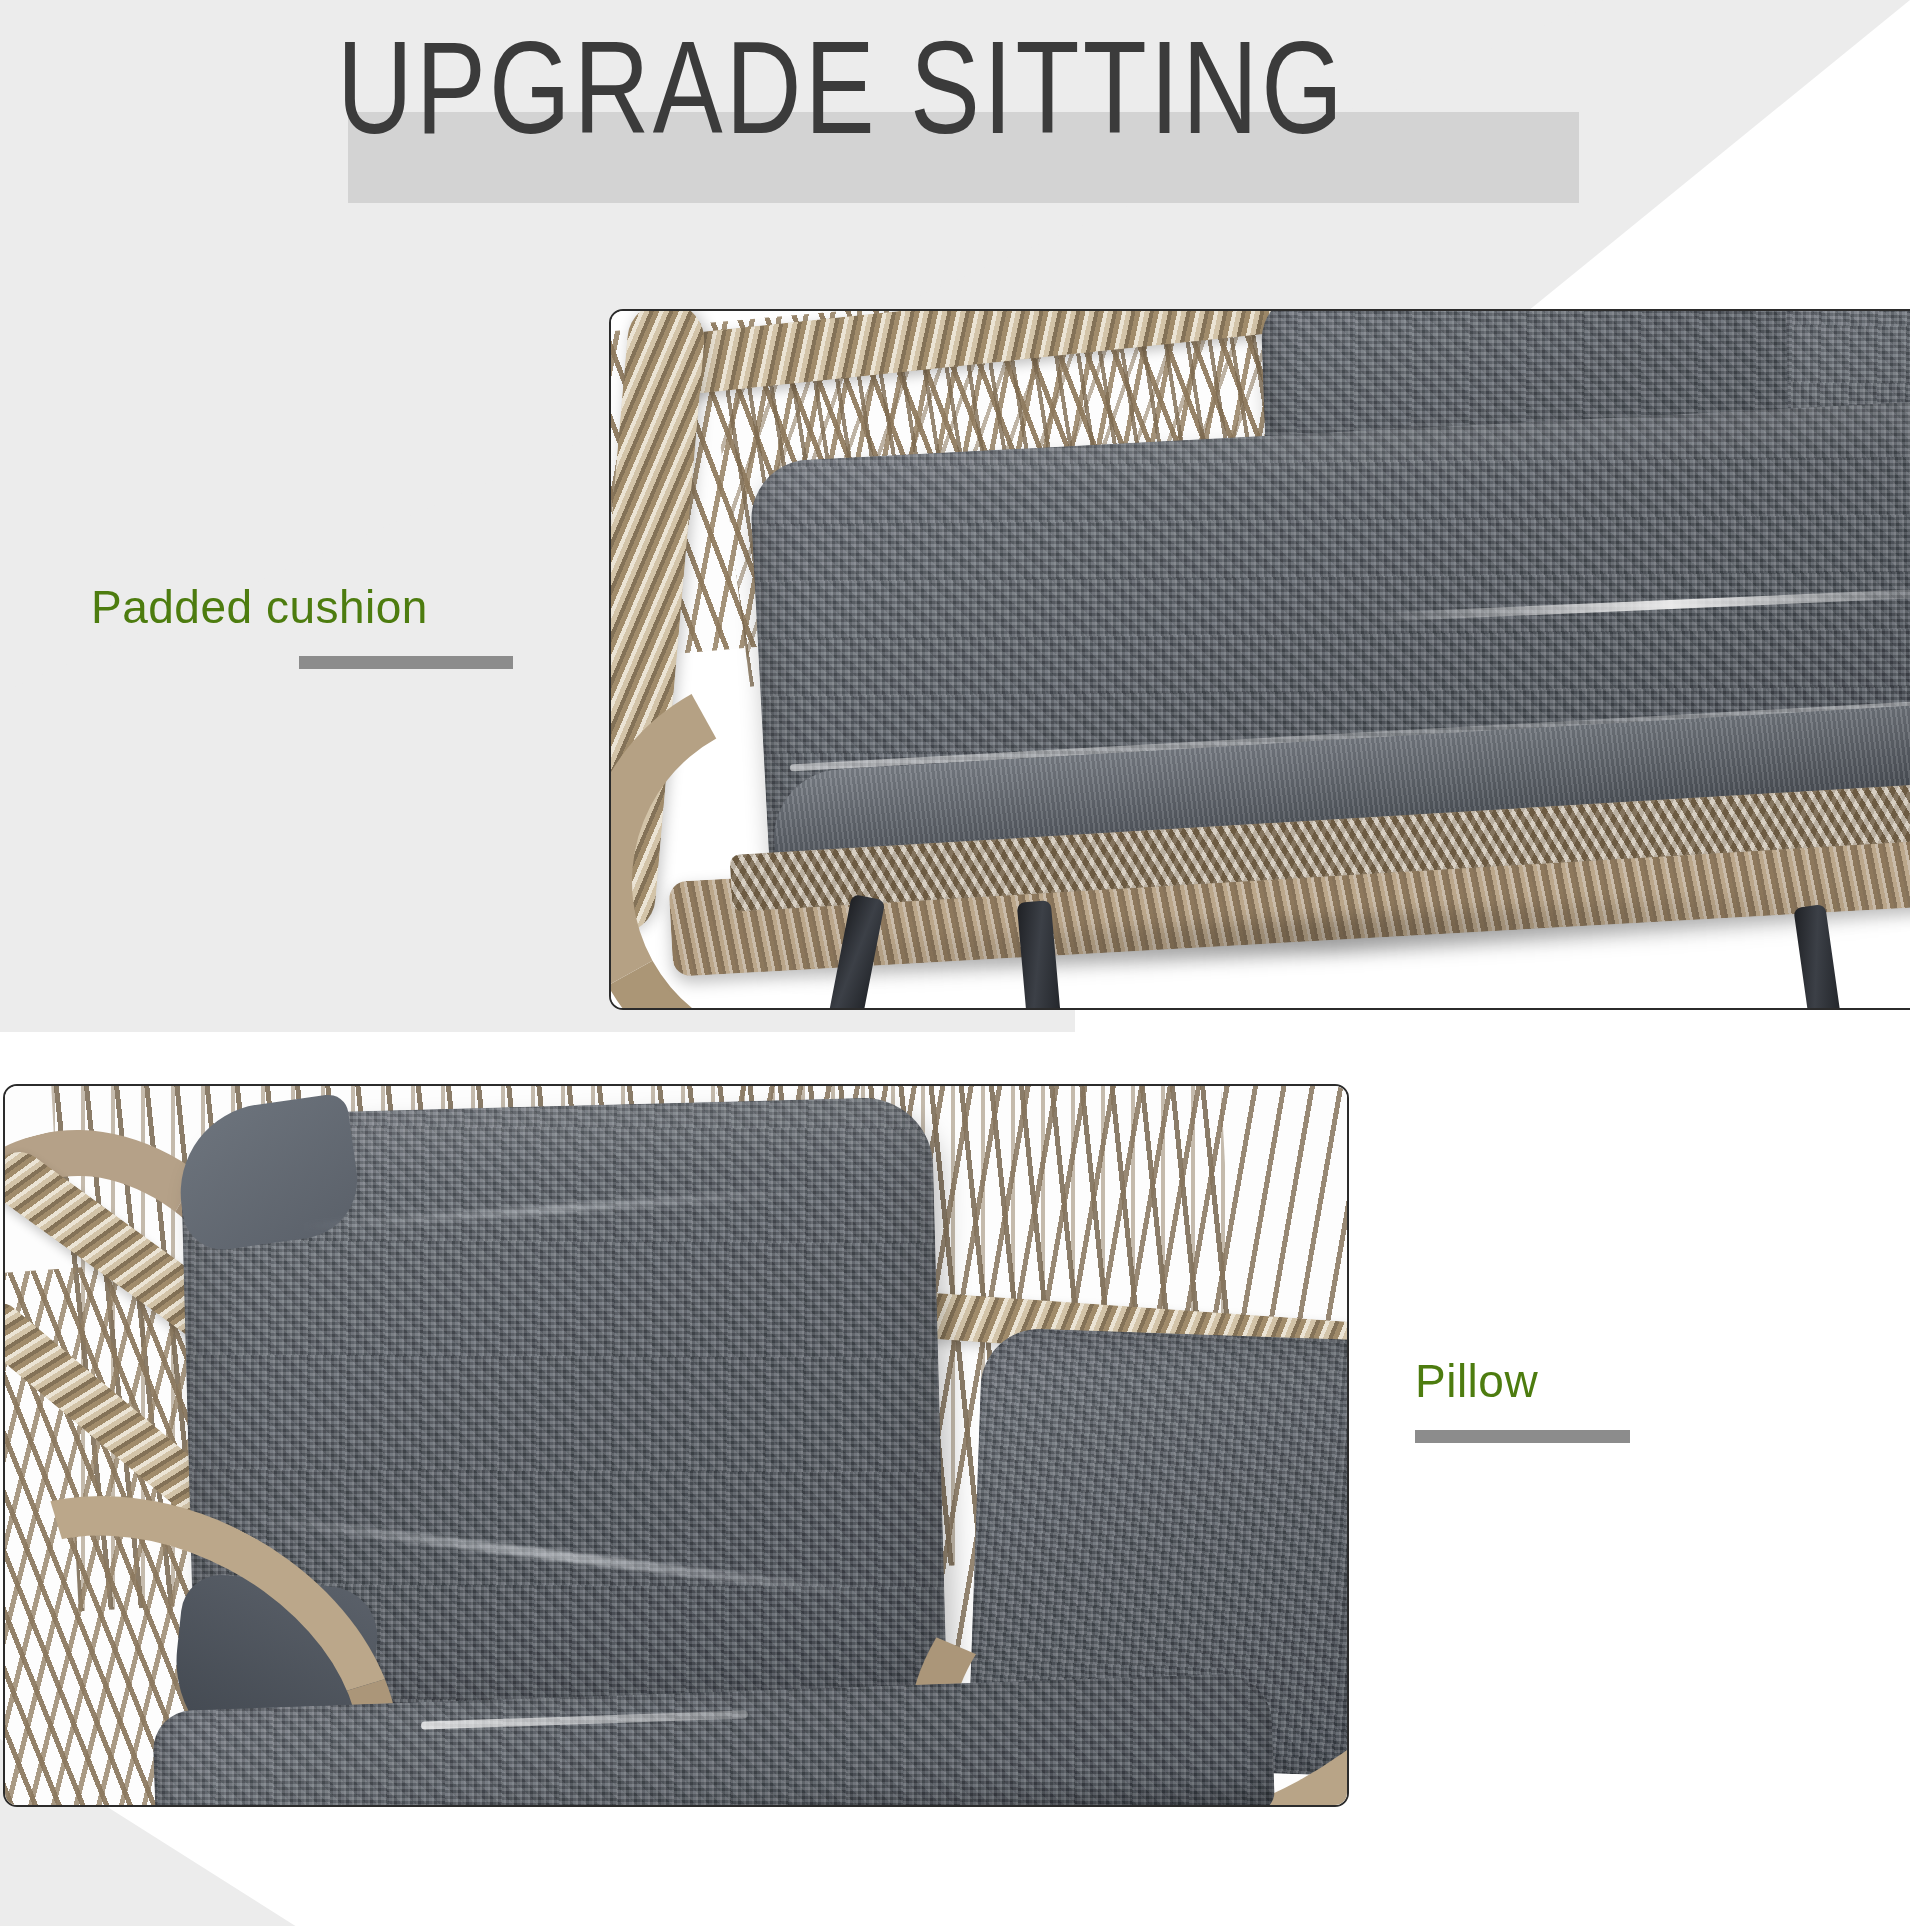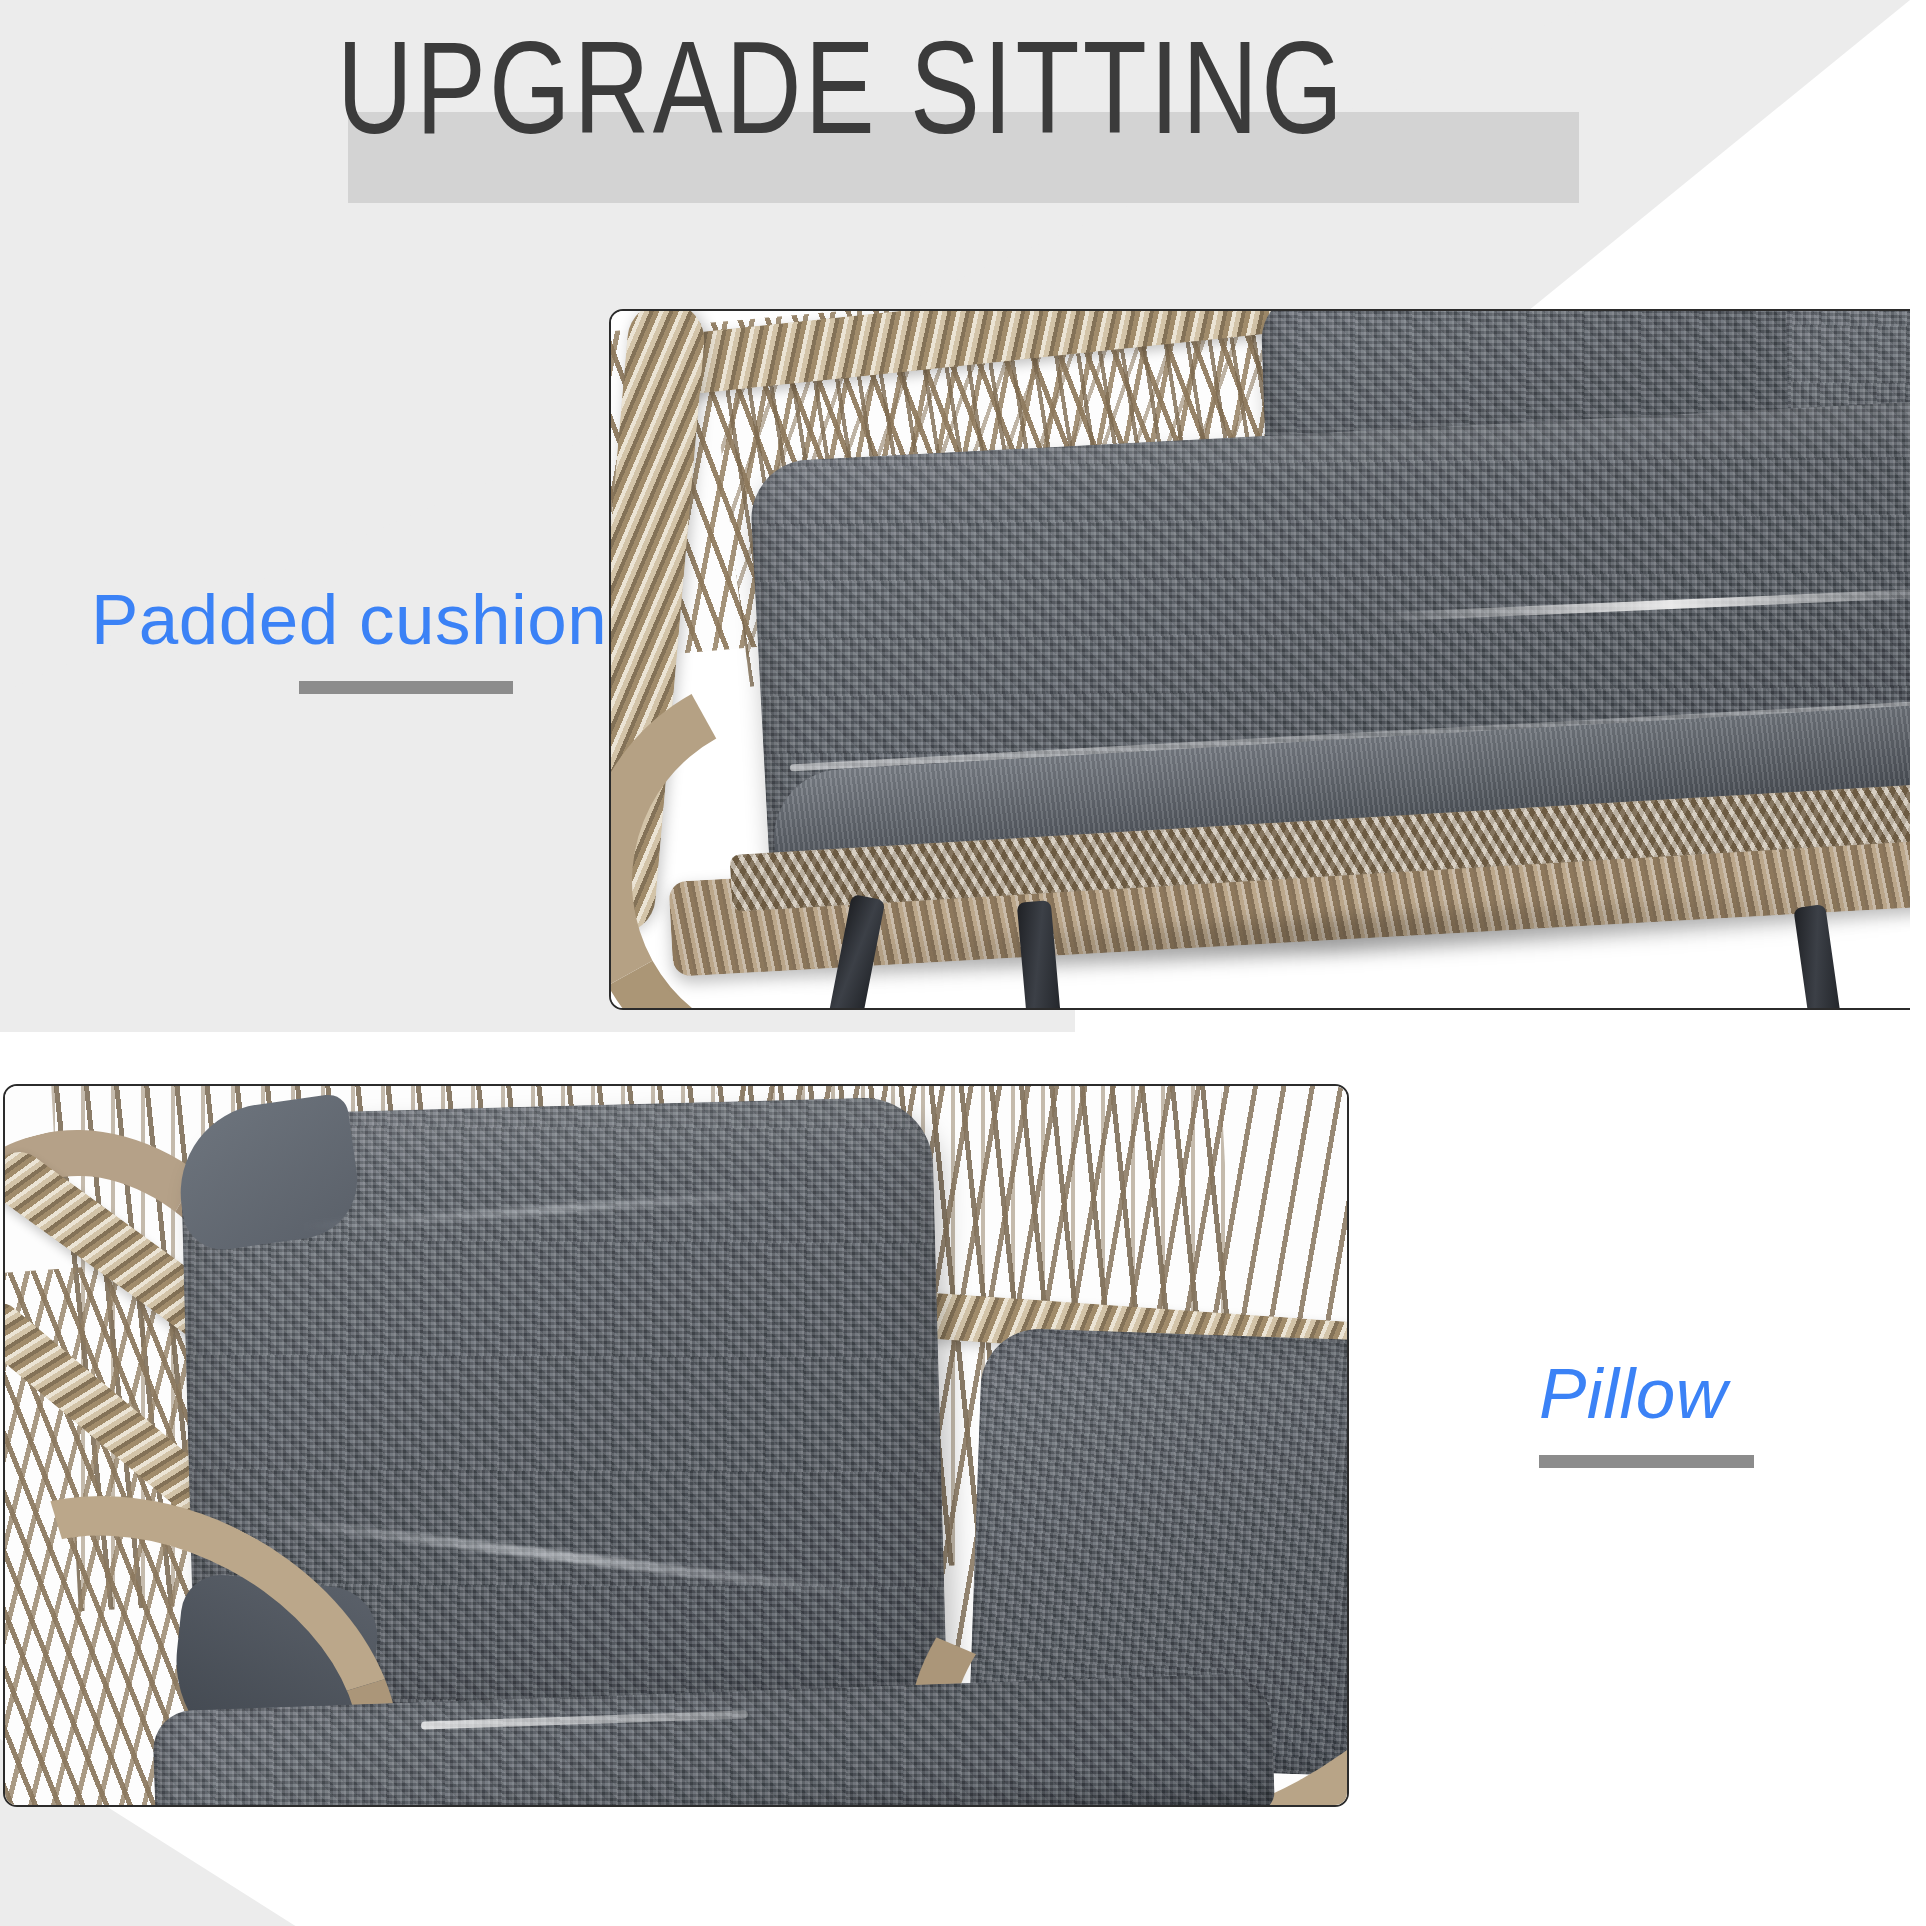--- a/index.html
+++ b/index.html
@@ -82,23 +82,23 @@
     transform: scaleX(0.80);
     transform-origin: 50% 0;
     white-space: nowrap;
   }
 
   
   .callout {
     position: absolute;
   }
   .callout-text {
-    font-size: 71px;
+    font-size: 46px;
     line-height: 1;
-    color: #3b82f6;
+    color: #4d7c0f;
     font-weight: 400;
     white-space: nowrap;
     letter-spacing: 0.5px;
   }
   .callout-rule {
     height: 13px;
     background: #8c8c8c;
     margin-top: 26px;
   }
 
@@ -108,25 +108,24 @@
     width: 422px;
     text-align: left;
   }
   .callout-cushion .callout-rule {
     width: 214px;
     margin-left: auto;
     margin-right: 0;
   }
 
   .callout-pillow {
-    left: 1539px;
+    left: 1415px;
     top: 1358px;
     width: 218px;
     text-align: left;
-    font-style: italic;
   }
   .callout-pillow .callout-rule {
     width: 215px;
   }
 
   
   .photo-panel {
     position: absolute;
     overflow: hidden;
     background: #ffffff;

